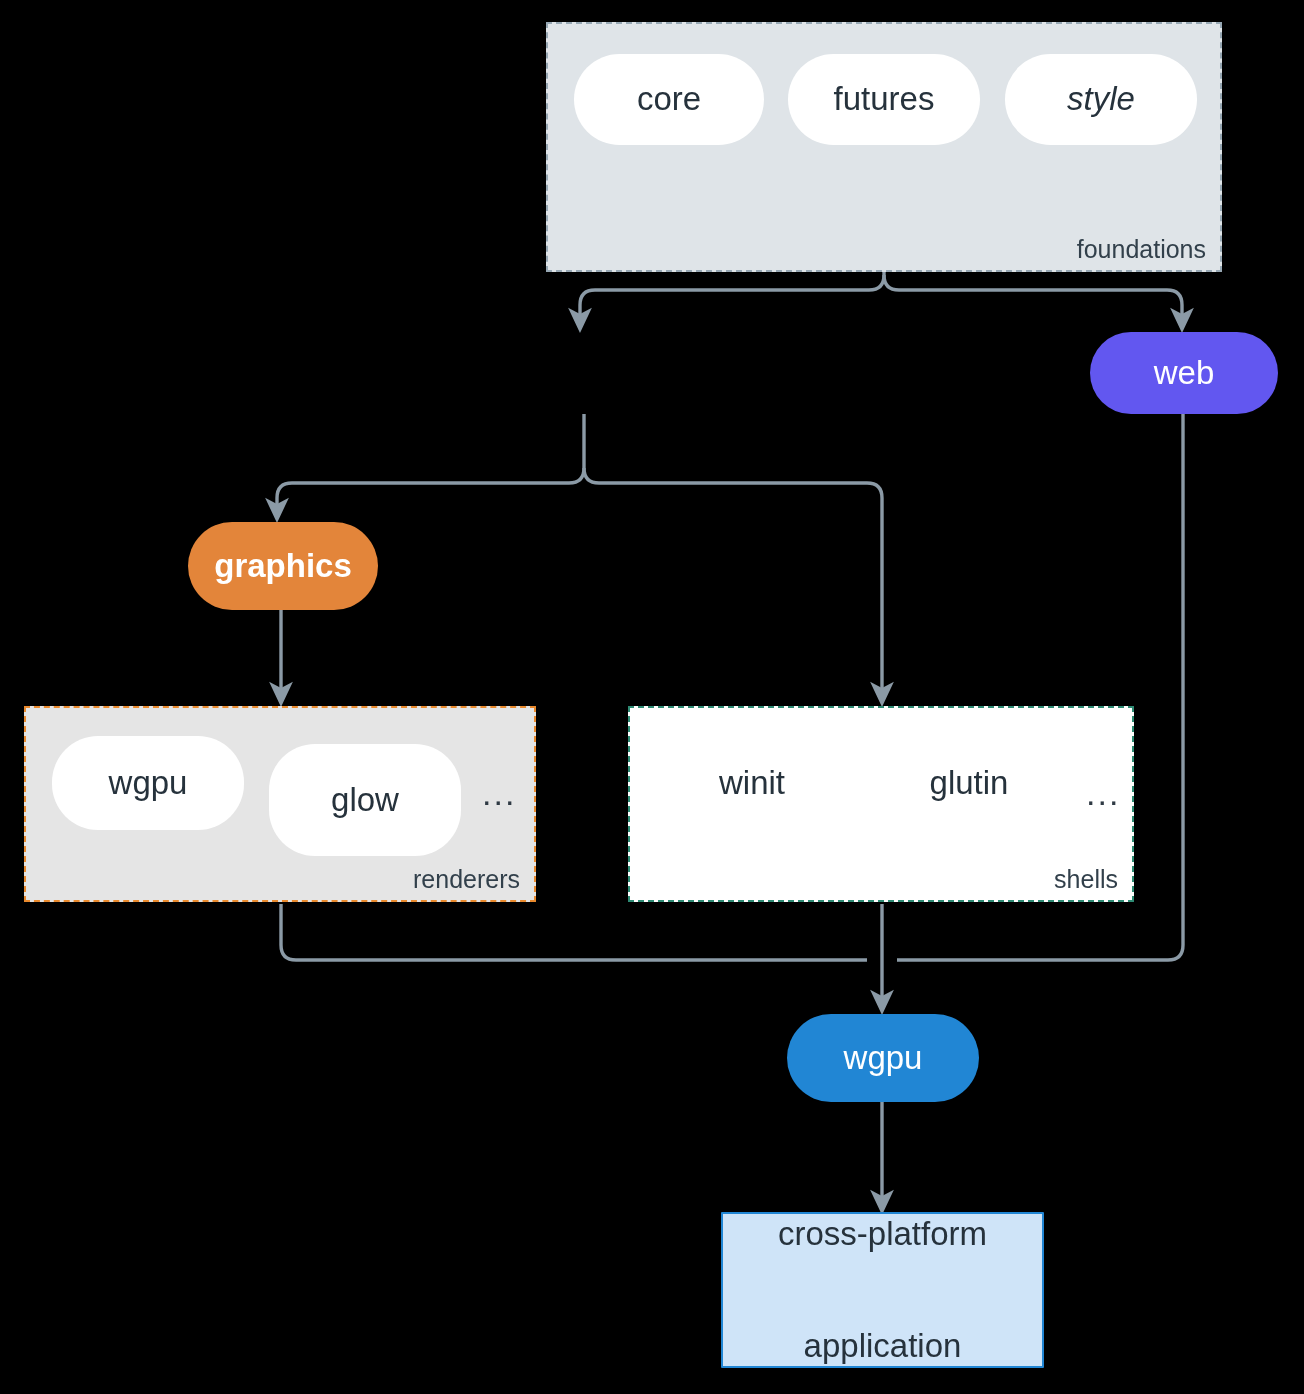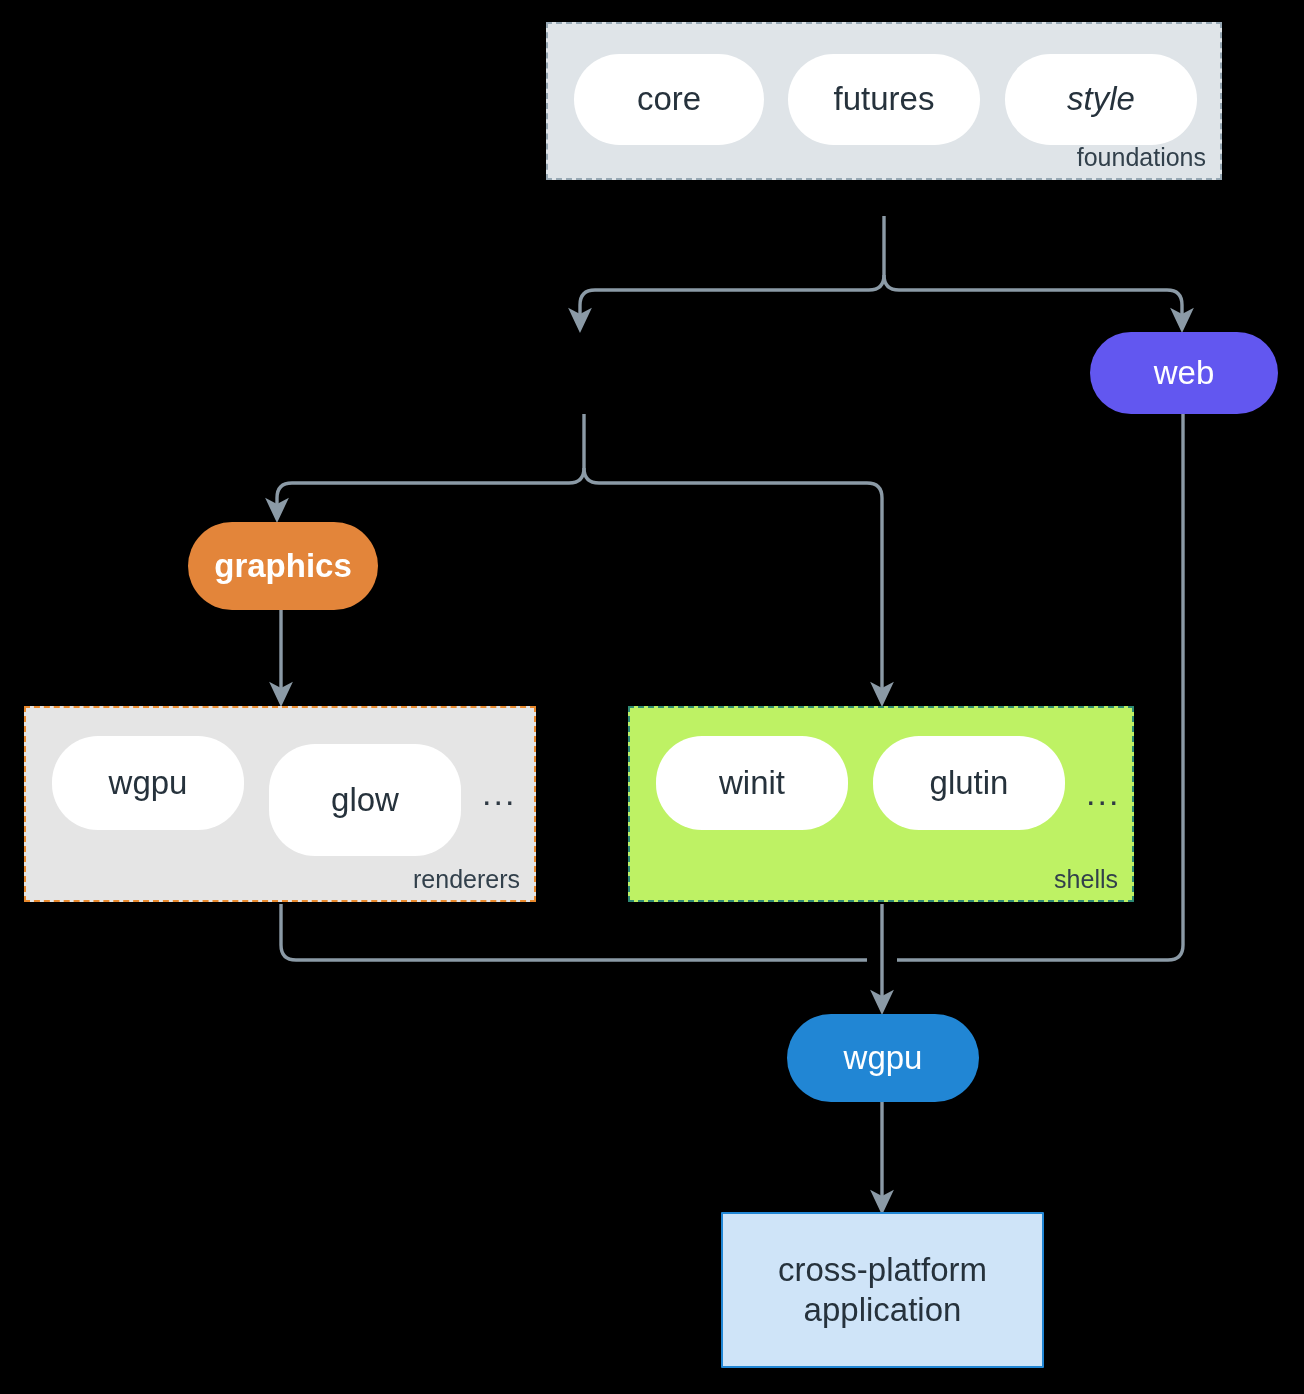--- a/index.html
+++ b/index.html
@@ -50,21 +50,21 @@
   }
   .group-foundations {
     background: #dfe4e8;
     border: 2px dashed #97a8b4;
   }
   .group-renderers {
     background: #e5e5e5;
     border: 2px dashed #e98a2e;
   }
   .group-shells {
-    background: #bef264;
+    background: #ffffff;
     border: 2px dashed #2e8b74;
   }
   
   .pill-white {
     background: #ffffff;
     border-radius: 46px;
     color: #26323c;
     font-size: 33px;
   }
   .pill-purple {
@@ -86,20 +86,21 @@
     color: #ffffff;
     font-size: 33px;
   }
   .rect-appbox {
     background: #cfe4f8;
     border: 2px solid #2186d4;
     border-radius: 1px;
     color: #26323c;
     font-size: 33px;
     flex-direction: column;
+    justify-content: space-between;
   }
   .ellipsis {
     position: absolute;
     color: #2f3a44;
     font-size: 34px;
     letter-spacing: 2px;
     line-height: 1;
   }
 </style>
 </head>
@@ -126,21 +127,21 @@
       <path d="M281,904 L281,945 Q281,960 296,960 L867,960"></path>
 
       <path d="M1183,414 L1183,945 Q1183,960 1168,960 L897,960"></path>
 
       <path d="M882,904 L882,1002" marker-end="url(#arrowhead)"></path>
 
       <path d="M882,1102 L882,1202" marker-end="url(#arrowhead)"></path>
     </g>
   </svg>
 
-  <div class="group group-foundations" style="left:546px; top:22px; width:676px; height:158px;">
+  <div class="group group-foundations" style="left:546px; top:22px; width:676px; height:250px;">
     <div class="node pill-white" style="left:26px; top:30px; width:190px; height:91px;">
       <span>core</span>
     </div>
     <div class="node pill-white" style="left:240px; top:30px; width:192px; height:91px;">
       <span>futures</span>
     </div>
     <div class="node pill-white" style="left:457px; top:30px; width:192px; height:91px;font-style:italic;">
       <span>style</span>
     </div>
     <div class="group-label">foundations</div>

